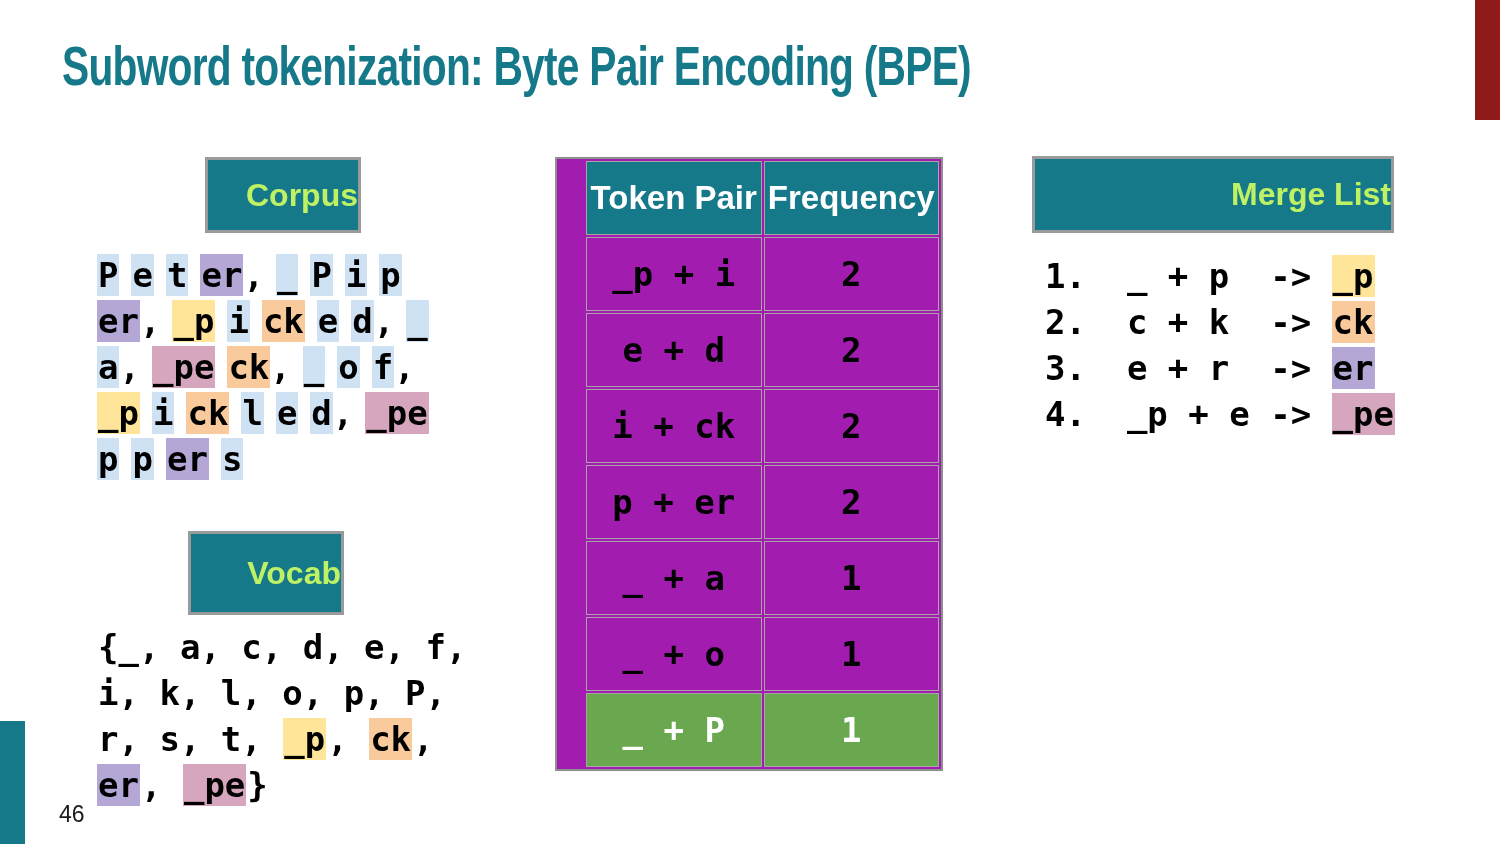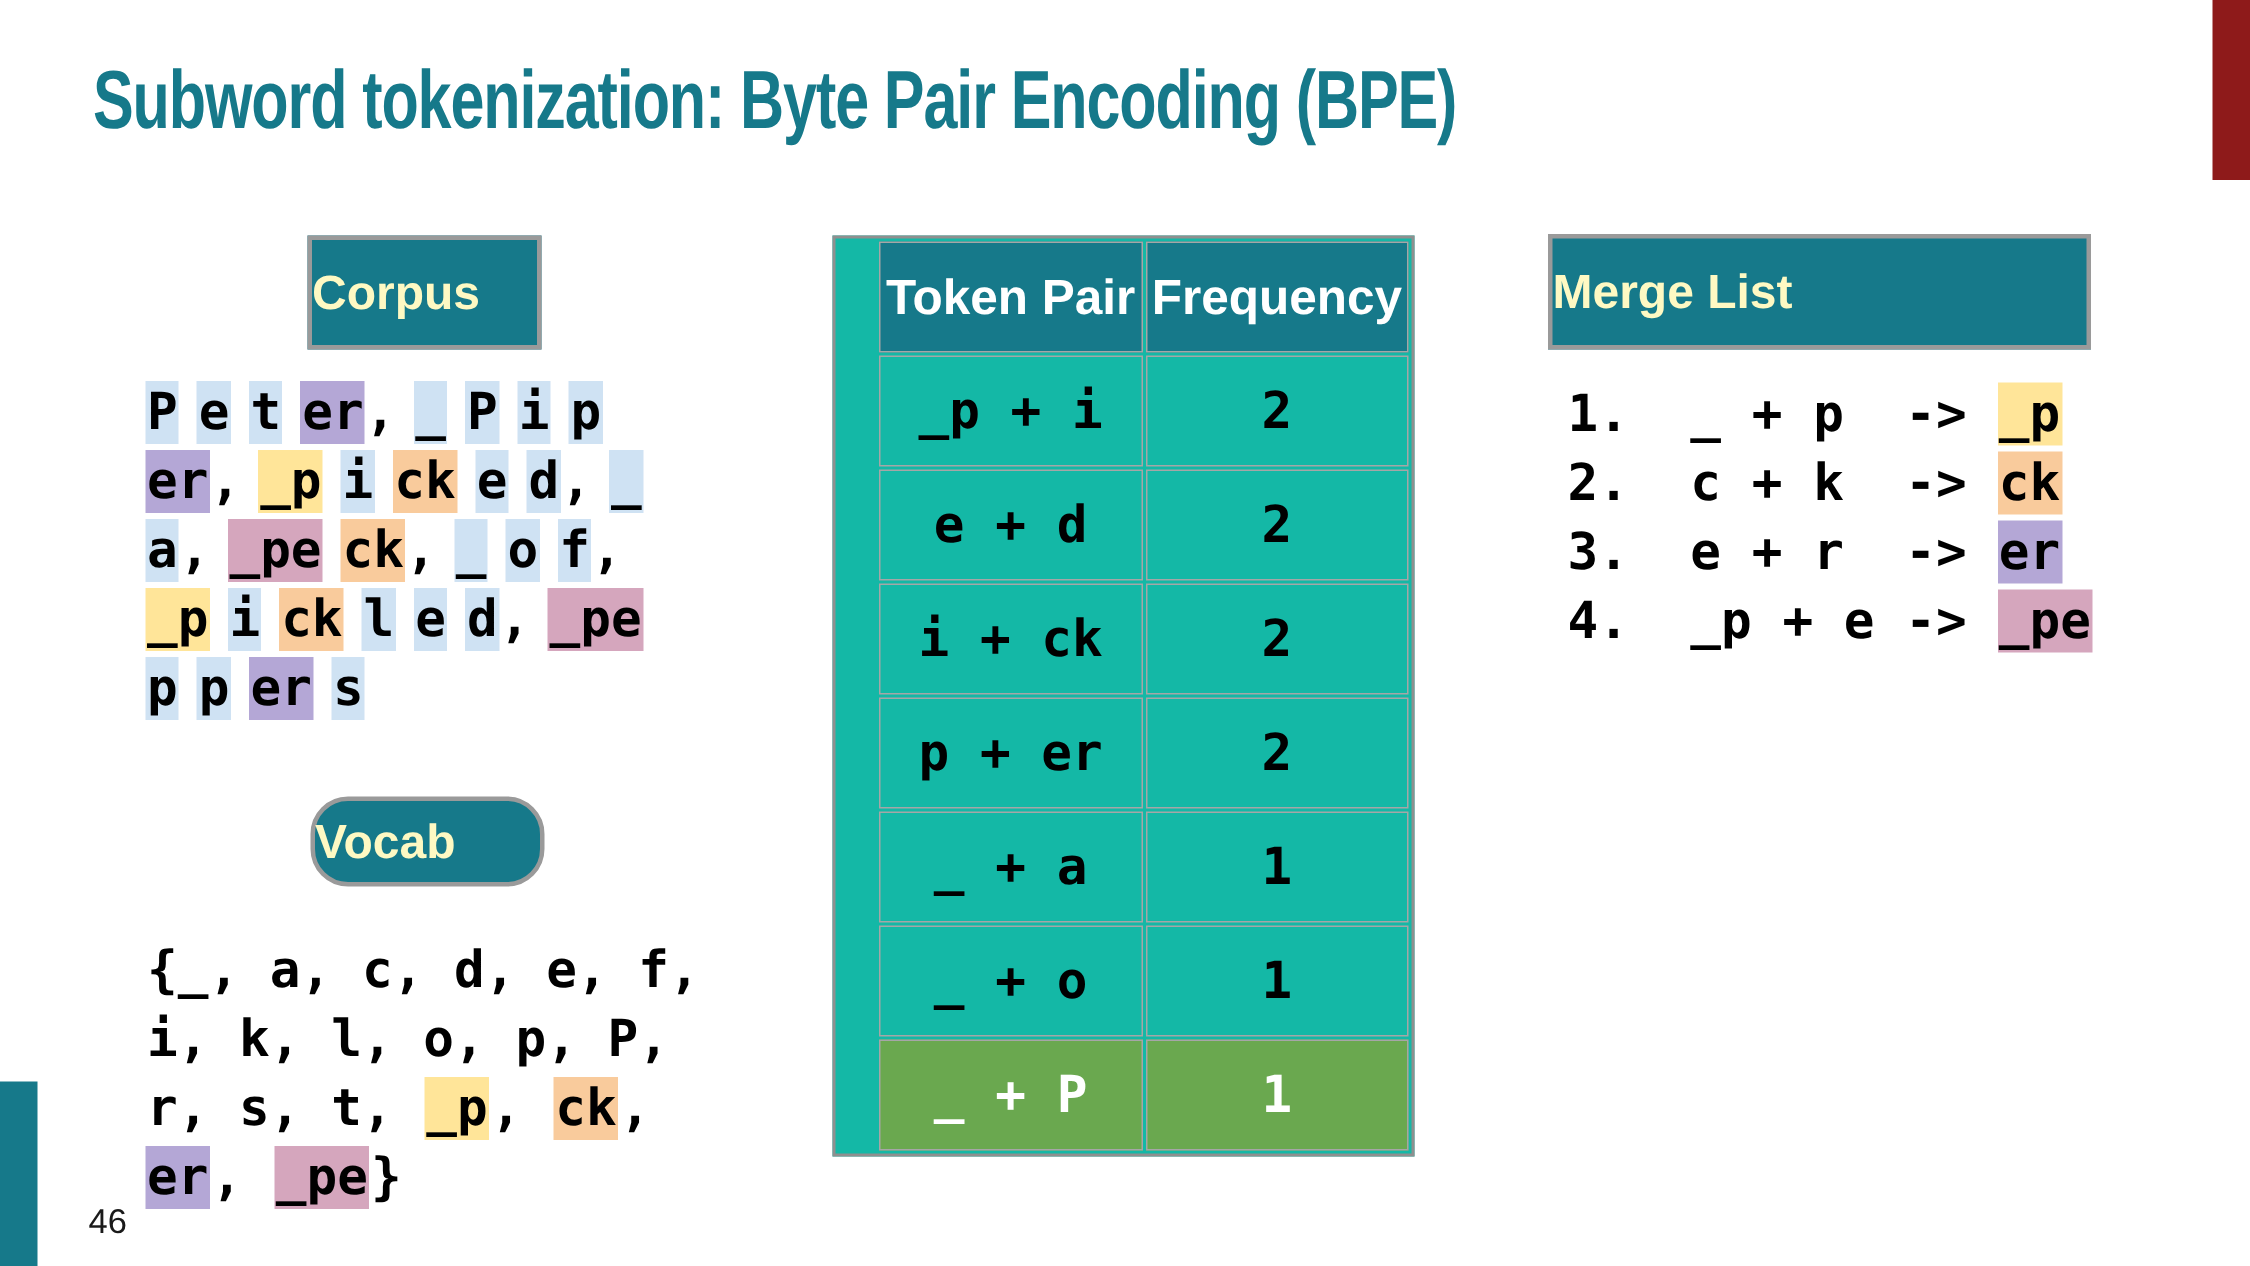--- a/index.html
+++ b/index.html
@@ -58,28 +58,28 @@
     color: #1a1a1a;
     font-family: Liberation Sans, sans-serif;
   }
   .label-box {
     position: absolute;
     background: var(--teal);
     border: 3px solid var(--border-gray);
     box-sizing: border-box;
     display: flex;
     align-items: center;
-    justify-content: flex-start;
-    color: #fef9c3;
+    justify-content: flex-end;
+    color: #bef264;
     font-weight: 700;
     font-size: 32px;
     font-family: var(--sans);
   }
   .corpus-label { left: 205px; top: 157px; width: 156px; height: 76px; }
-  .vocab-label  { left: 207px; top: 531px; width: 156px; height: 60px; border-radius: 25px; }
+  .vocab-label  { left: 188px; top: 531px; width: 156px; height: 84px; }
   .merge-label  { left: 1032px; top: 156px; width: 362px; height: 77px; }
 
   
   .tokens-block { position: absolute; font-family: var(--mono); font-weight: 700; font-size: 34px; color: #000; }
   .corpus-text { left: 97px; top: 252px; }
   .vocab-text  { left: 97px; top: 608px; }
   .merge-text  { left: 1045px; top: 253px; }
   .cline, .vline, .mline { height: 46px; display: flex; align-items: center; white-space: pre; }
   .tok {
     display: inline-block;
@@ -99,21 +99,21 @@
   .h-pink   { background: var(--hl-pink); }
   .h-none   { background: transparent; }
 
   
   .ptable {
     position: absolute;
     left: 555px; top: 157px;
     width: 388px;
     border-collapse: separate;
     border-spacing: 2px;
-    background: #14b8a6;
+    background: #a21caf;
     border: 2px solid #8f8f8f;
     table-layout: fixed;
     padding-left: 27px;
   }
   .ptable th, .ptable td {
     height: 72px;
     border: 1px solid #a6a6a6;
     text-align: center;
     vertical-align: middle;
     padding: 0;

